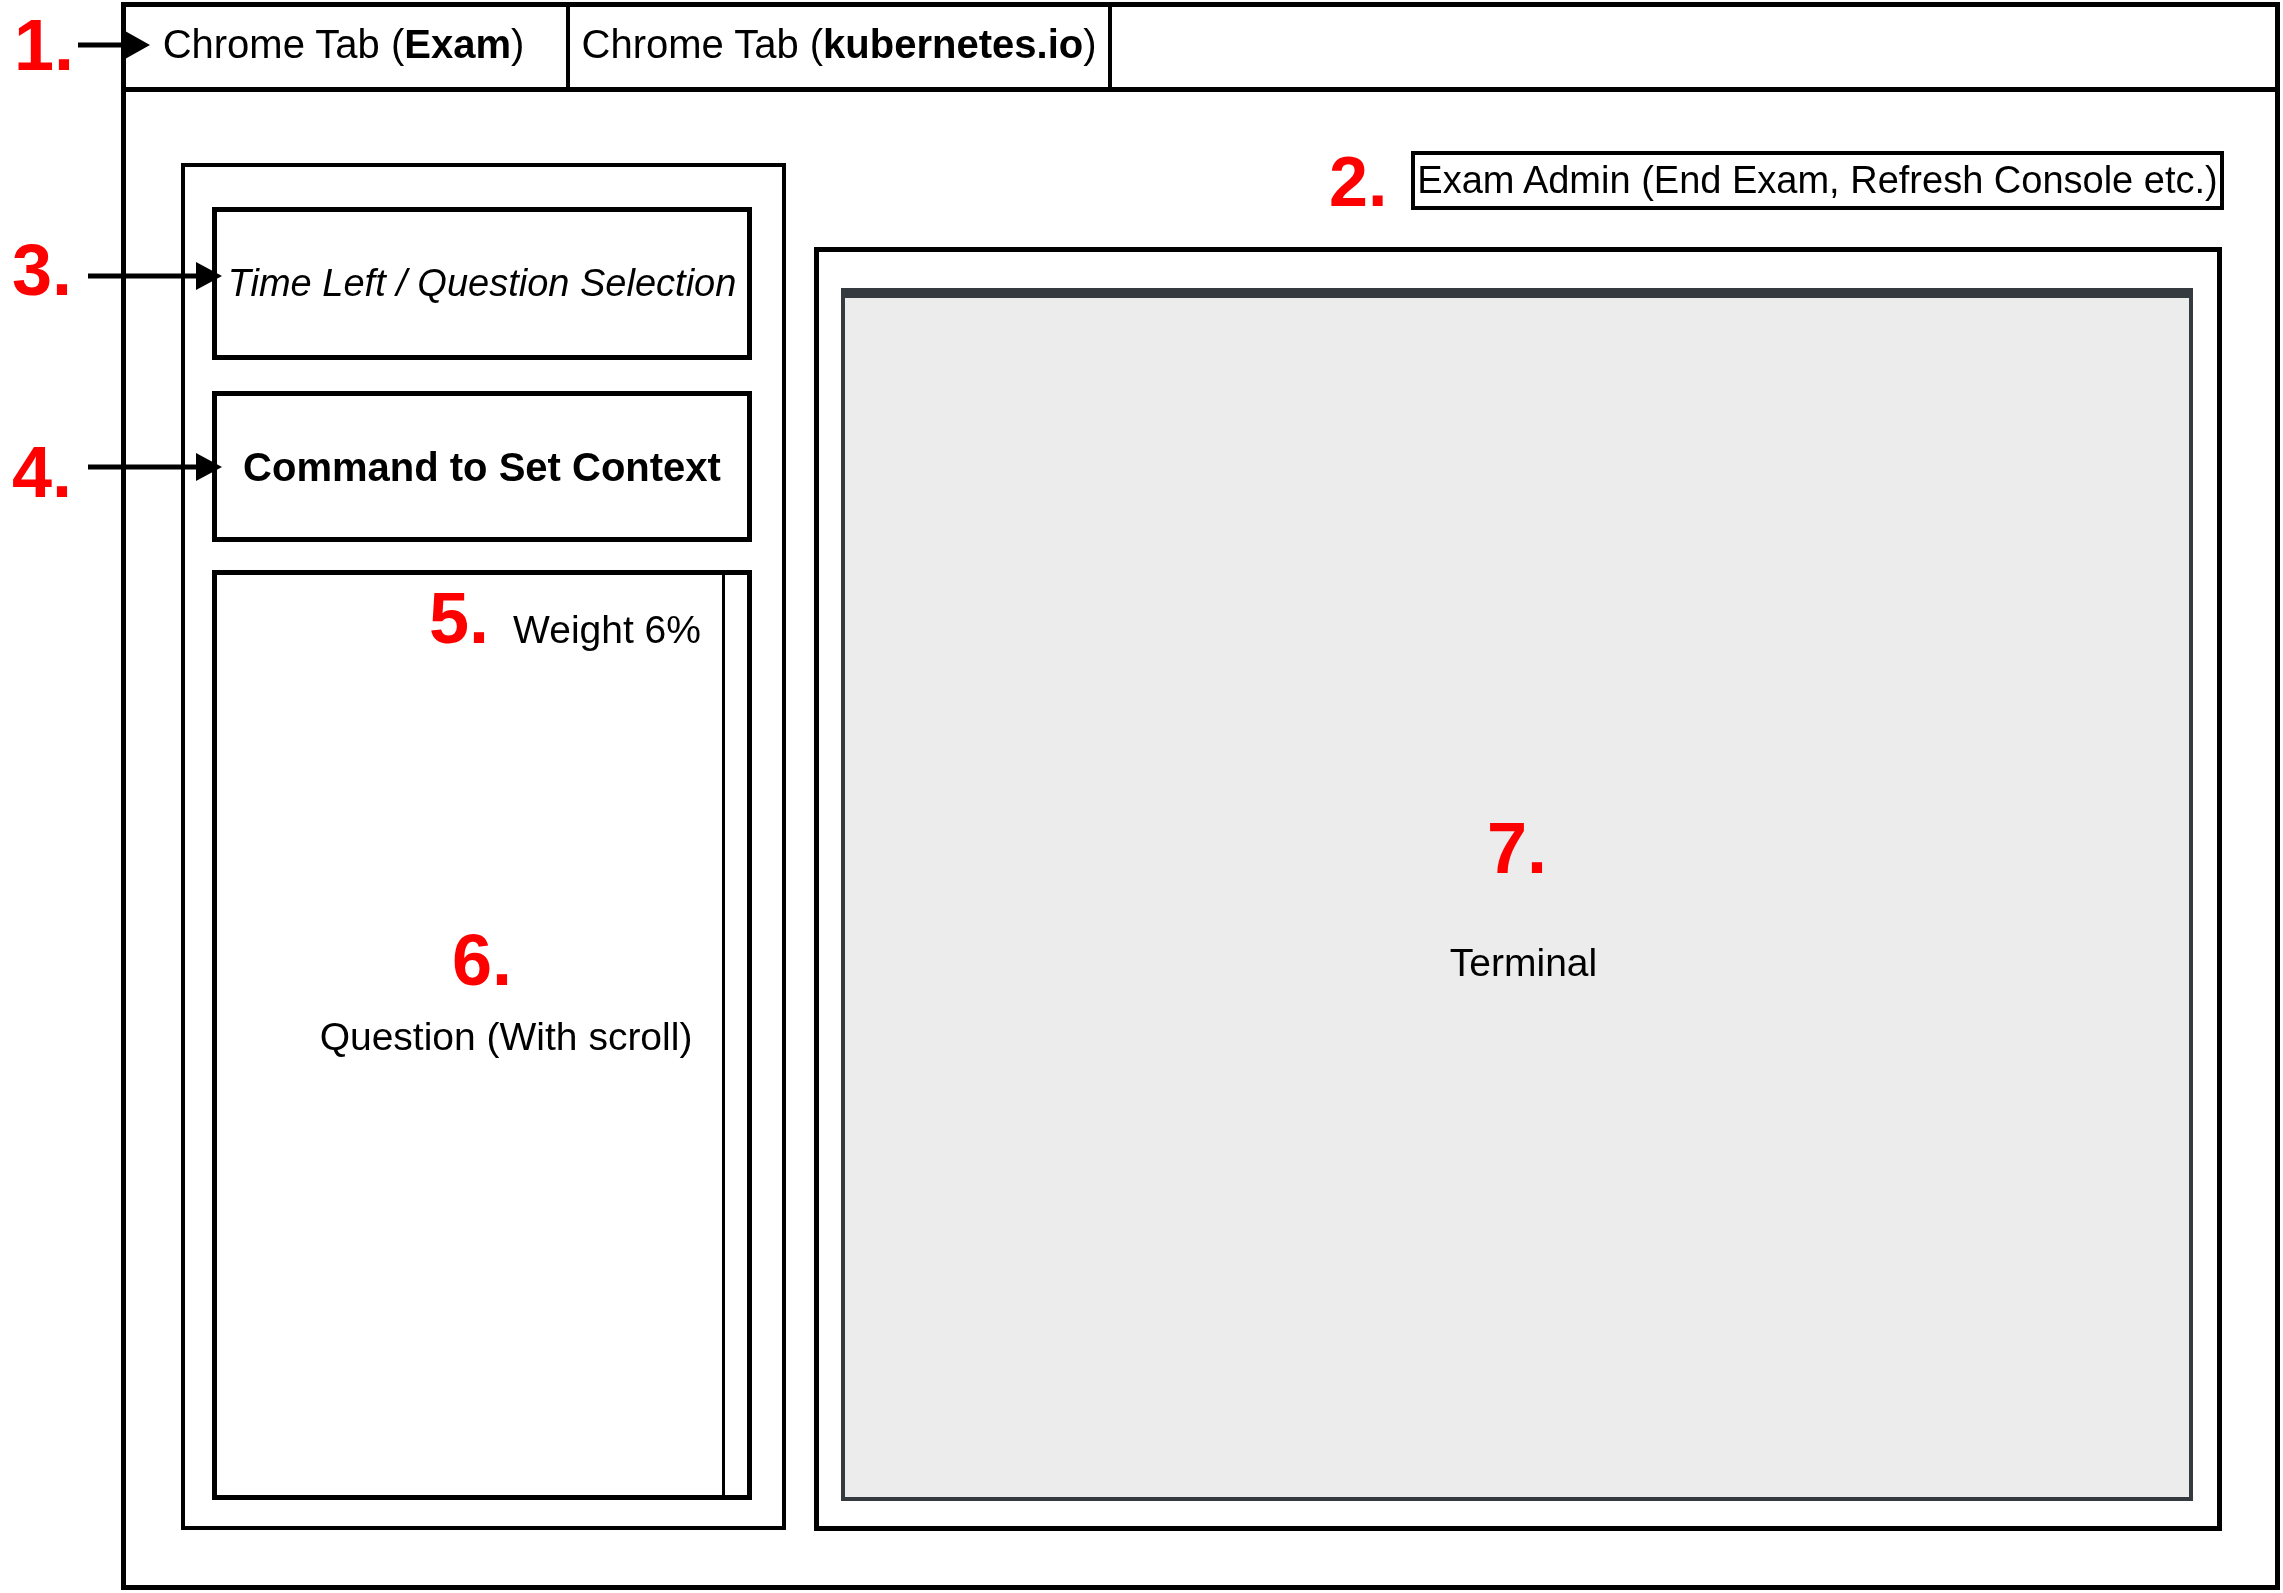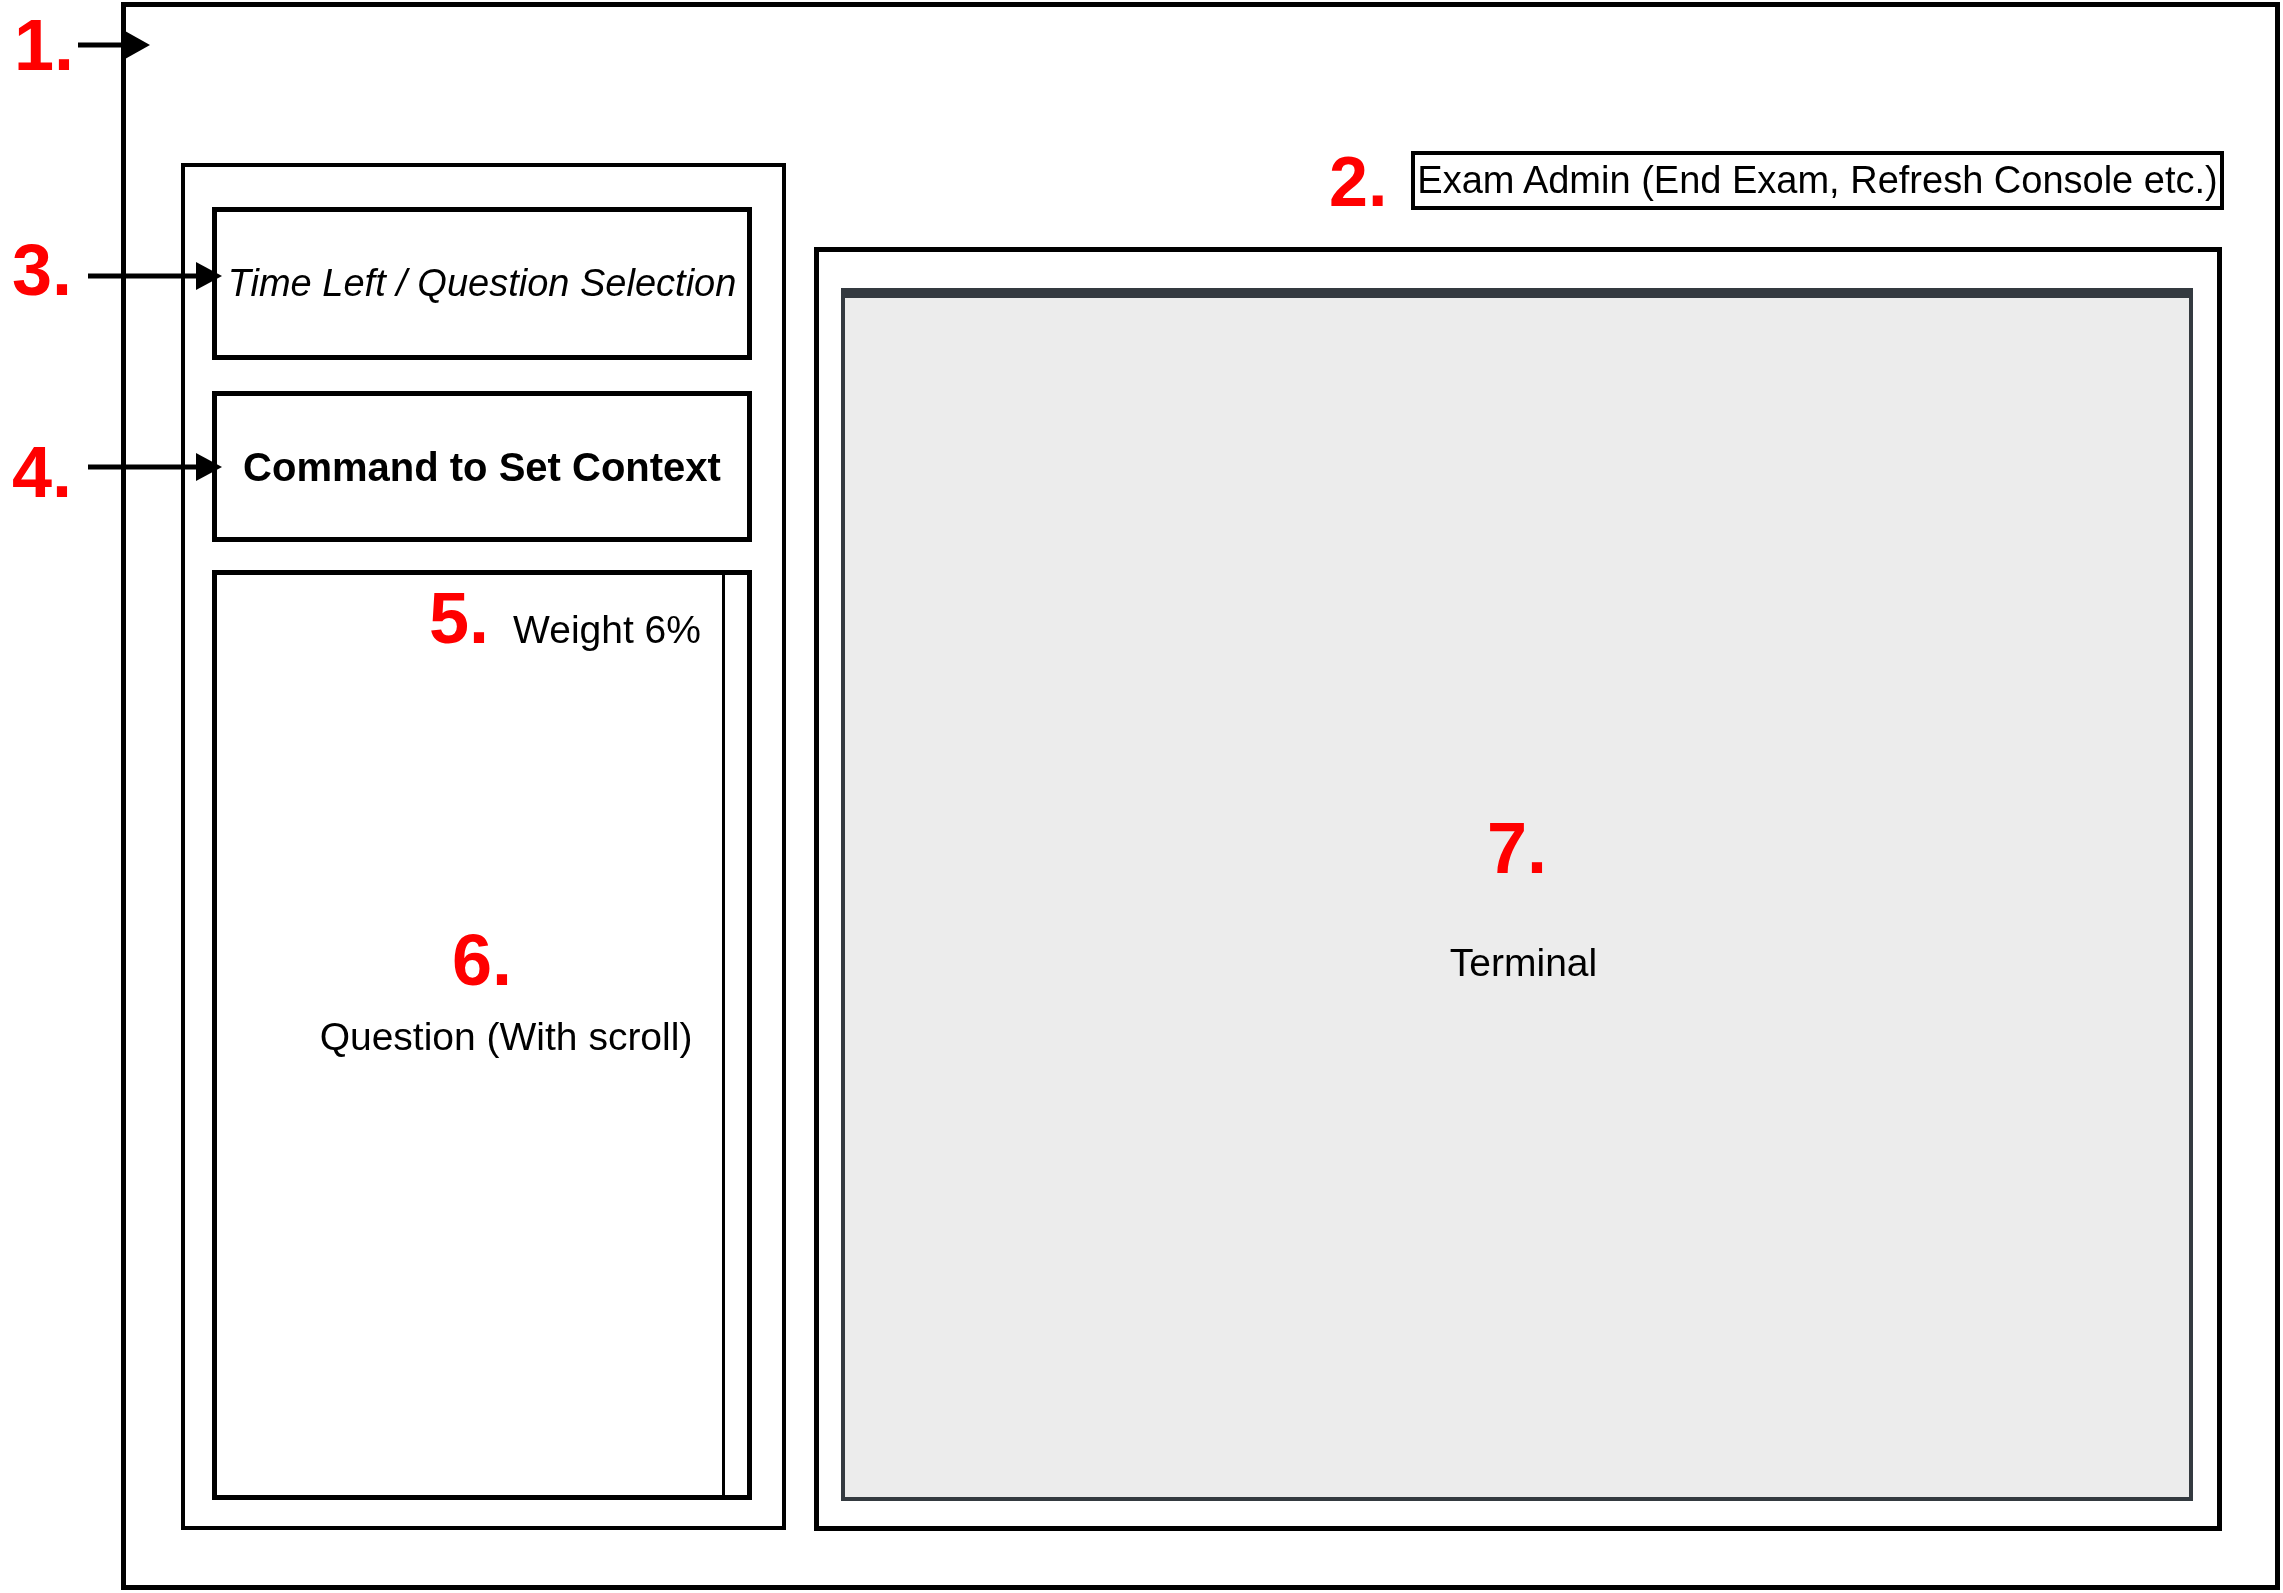--- a/index.html
+++ b/index.html
@@ -128,20 +128,28 @@
   }
   .terminal-label { font-size: 39px; margin-left: 13px; }
 </style>
 </head>
 <body>
 
 <div class="canvas">
 
   <div class="abs outer-frame"></div>
 
+  <div class="abs tabbar">
+    <div class="tab tab-1">
+      <span><span>Chrome Tab (</span><b>Exam</b><span>)</span></span>
+    </div>
+    <div class="tab tab-2">
+      <span><span>Chrome Tab (</span><b>kubernetes.io</b><span>)</span></span>
+    </div>
+  </div>
 
   <div class="abs ann" style="left:14px; top:8px;">1.</div>
   <svg class="abs arrow-svg" style="left:76px; top:25px;" width="76" height="40">
     <line x1="2" y1="20" x2="50" y2="20" stroke="#000" stroke-width="5"></line>
     <polygon points="49,6 74,20 49,34" fill="#000"></polygon>
   </svg>
 
   <div class="abs ann" style="left:1329px; top:145px; font-size:70px;">2.</div>
   <div class="abs admin-box">
     <span>Exam Admin (End Exam, Refresh Console etc.)</span>

